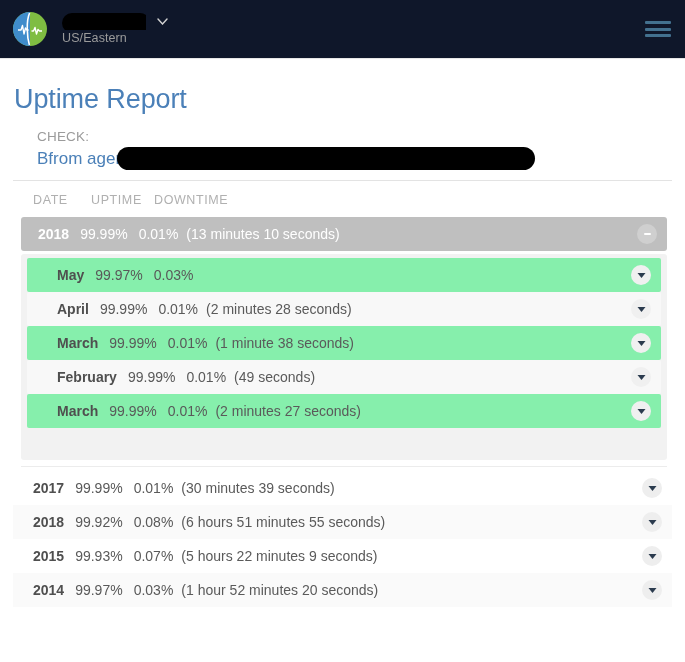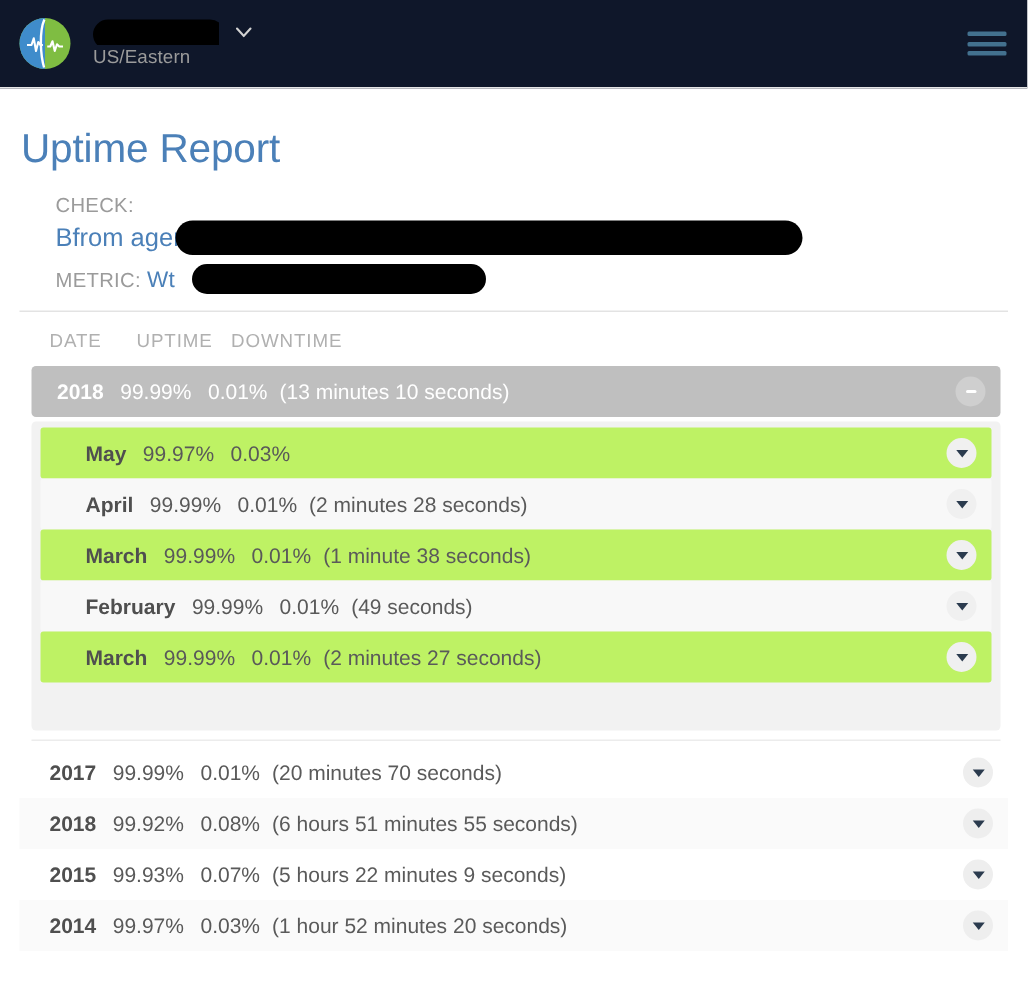--- a/index.html
+++ b/index.html
@@ -226,21 +226,21 @@
     padding: 4px 0 32px 0;
   }
   .month-row {
     position: relative;
     display: flex;
     align-items: center;
     height: 34px;
     font-size: 14px;
     padding-left: 30px;
     padding-right: 46px;
-    background: #bef264;
+    background: #86efac;
     margin: 0 6px;
     border-radius: 2px;
   }
   .month-row.alt { background: #f8f8f8; }
   .month-row .c-date {
     font-weight: bold;
     color: #4f4f4f;
     margin-right: 11px;
   }
   .month-row .c-uptime { color: #595959; margin-right: 11px; }
@@ -320,25 +320,20 @@
 <div class="content">
 
   <h1 class="page-title">Uptime Report</h1>
 
   <div class="meta">
     <div class="meta-label">CHECK:</div>
     <div class="check-line">
       <span>B</span><span>from agent-1)</span>
       <span class="redact redact-check"></span>
     </div>
-    <div class="metric-line">
-      <span class="meta-label">METRIC:</span>
-      <span class="metric-value">W</span><span class="metric-value">t</span>
-      <span class="redact redact-metric"></span>
-    </div>
   </div>
 
   <div class="table-rule"></div>
 
   <div class="table-head">
     <span class="th-date">DATE</span>
     <span class="th-uptime">UPTIME</span>
     <span class="th-downtime">DOWNTIME</span>
   </div>
 
@@ -411,21 +406,21 @@
       </div>
   </div>
 
   <div class="bottom-rule"></div>
 
   <div class="year-list" id="year-rows">
       <div class="row">
     <span class="c-date">2017</span>
     <span class="c-uptime">99.99%</span>
     <span class="c-downtime">0.01%</span>
-    <span class="c-duration">(20 minutes 70 seconds)</span>
+    <span class="c-duration">(30 minutes 39 seconds)</span>
     <span class="row-toggle">
       <svg width="9" height="7" viewBox="0 0 9 7">
             <path d="M0.5 1 L4.5 6 L8.5 1 Z" fill="#2b3b4e"></path>
           </svg>
     </span>
   </div>
       <div class="row alt">
     <span class="c-date">2018</span>
     <span class="c-uptime">99.92%</span>
     <span class="c-downtime">0.08%</span>

